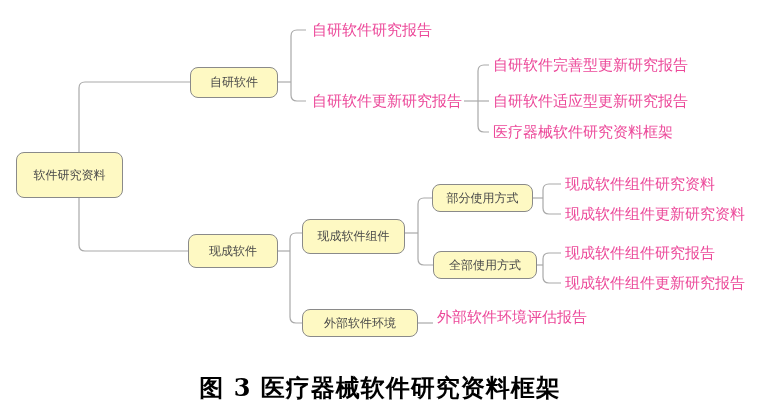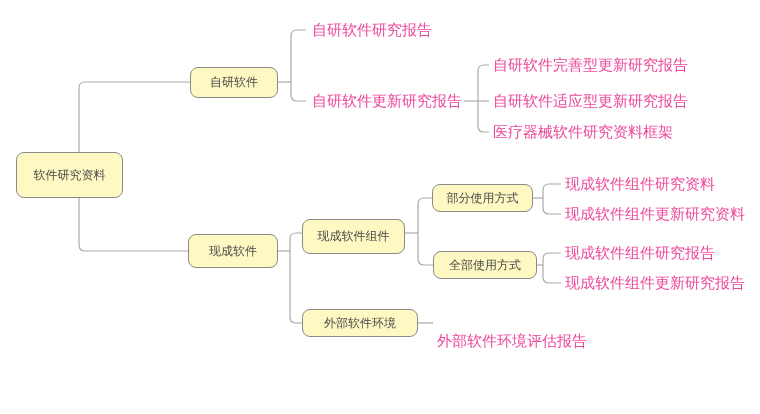--- a/index.html
+++ b/index.html
@@ -113,16 +113,17 @@
   <div class="leaf" style="left:493px; top:123px;">医疗器械软件研究资料框架</div>
 
   <div class="leaf" style="left:565px; top:175px;">现成软件组件研究资料</div>
 
   <div class="leaf" style="left:565px; top:205px;">现成软件组件更新研究资料</div>
 
   <div class="leaf" style="left:565px; top:244px;">现成软件组件研究报告</div>
 
   <div class="leaf" style="left:565px; top:274px;">现成软件组件更新研究报告</div>
 
-  <div class="leaf" style="left:437px; top:332px;">外部软件环境评估报告</div>
+  <div class="leaf" style="left:437px; top:308px;">外部软件环境评估报告</div>
 
+  <div class="caption">图 3 医疗器械软件研究资料框架</div>
 
 </div>
 
 </body></html>

